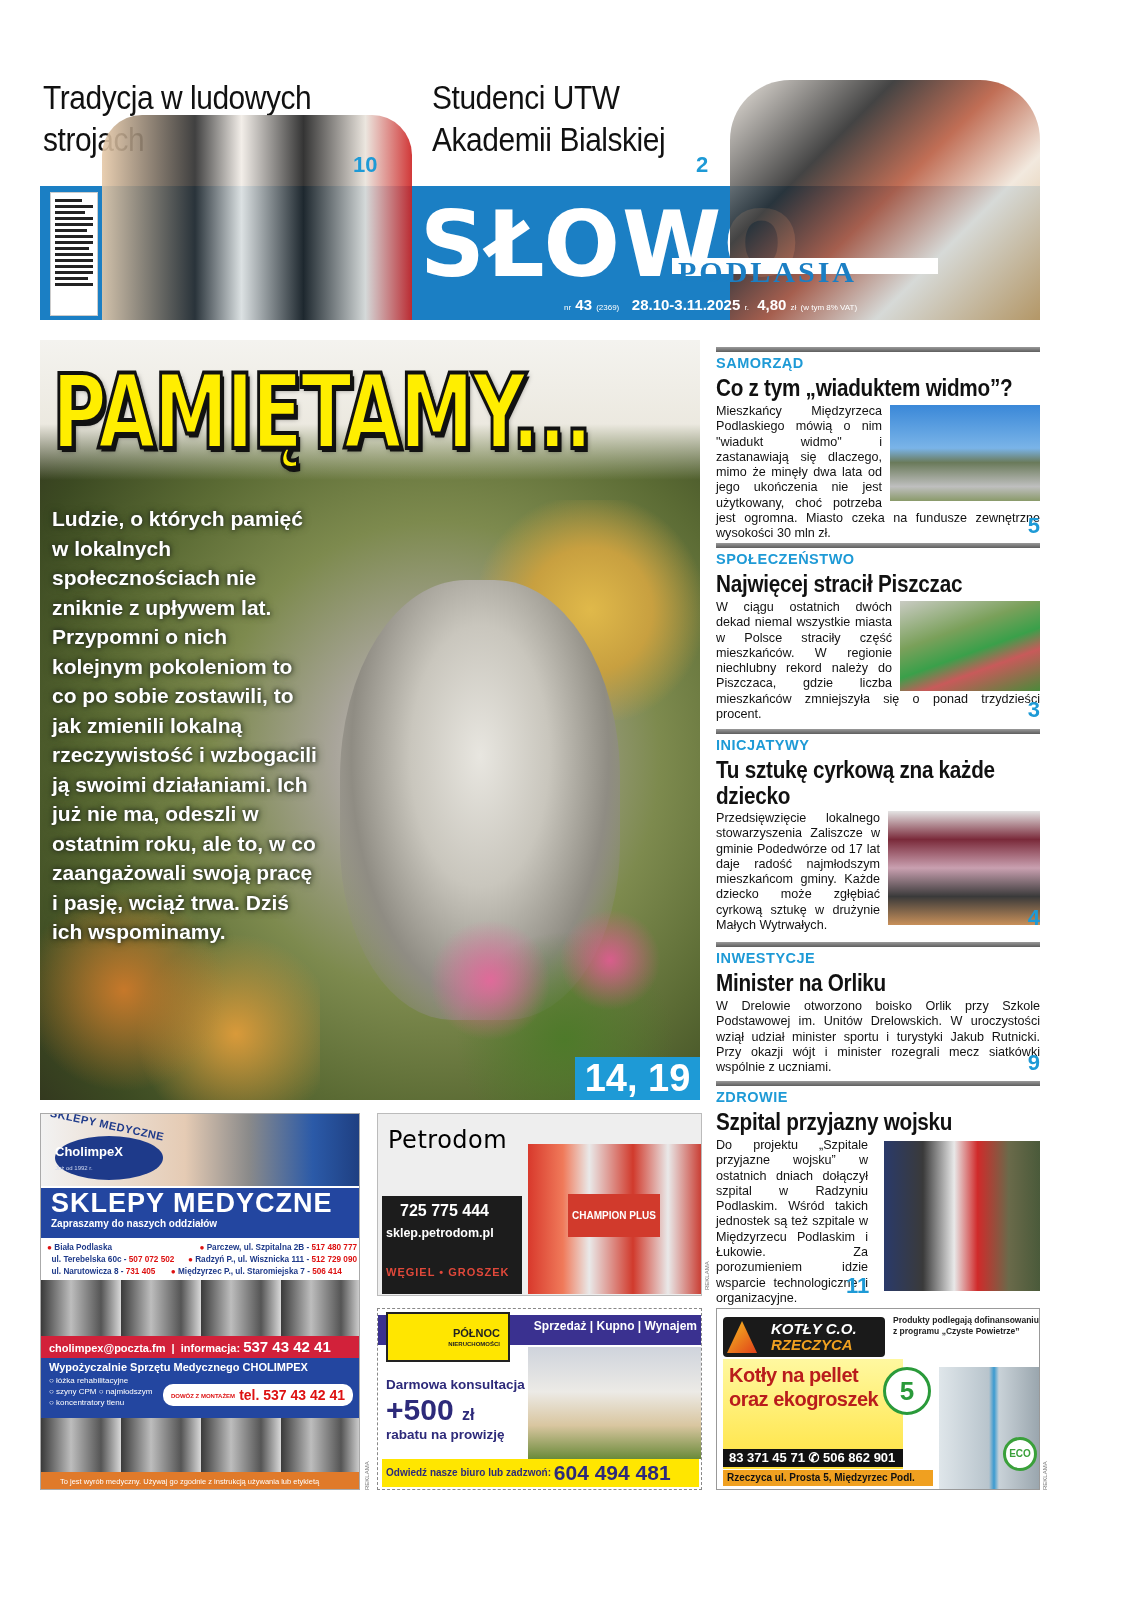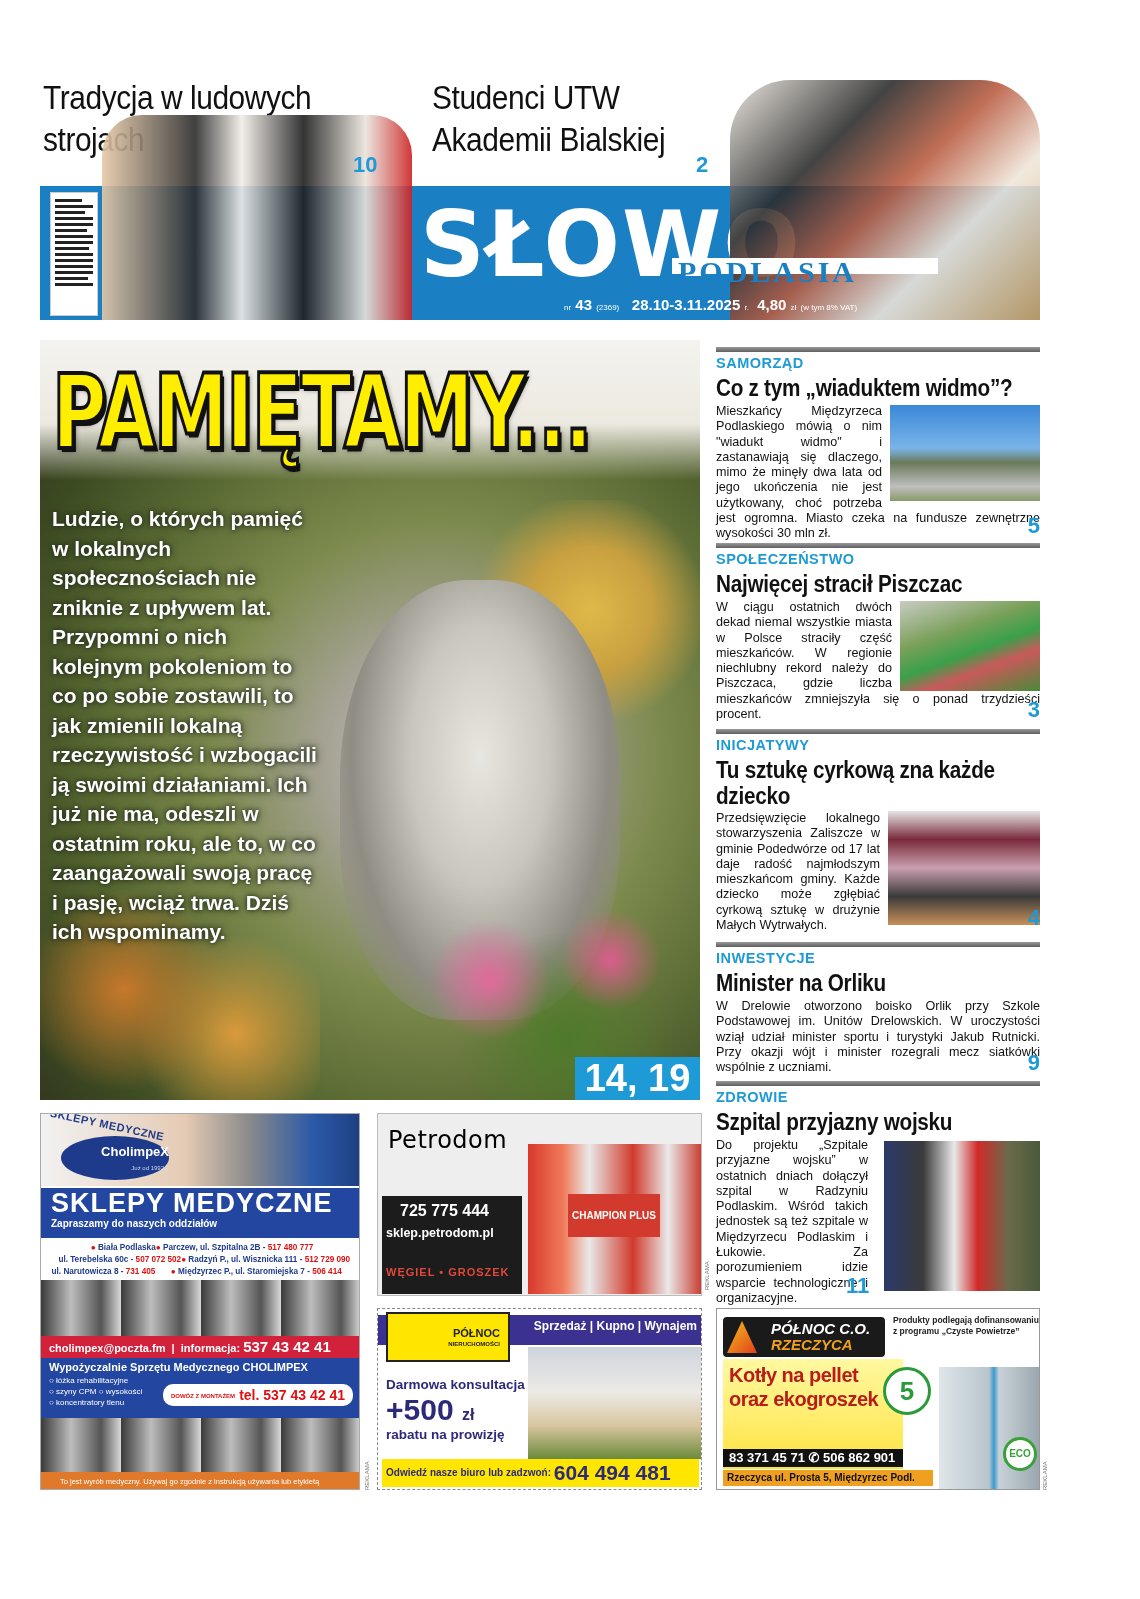--- a/index.html
+++ b/index.html
@@ -33,28 +33,28 @@
 .story .rule{height:5px;background:linear-gradient(180deg,#9a9a9a,#5e5e5e);margin-bottom:3px}
 .story .kicker{color:#1e9ad6;font-weight:bold;font-size:14.5px;letter-spacing:.5px;line-height:16px}
 .story h2{font-size:23px;line-height:26px;font-weight:bold;color:#111;margin-top:4px;letter-spacing:-0.3px;transform:scaleX(0.9);transform-origin:left top;white-space:nowrap}
 .story .body{font-size:12.6px;line-height:15.3px;color:#111;margin-top:3px;text-align:justify}
 .story .thumb{float:right;width:150px;margin-left:8px;margin-top:1px}
 .story .num{position:absolute;right:0;color:#1e9ad6;font-weight:bold;font-size:22px}
 
 .ad{position:absolute;overflow:hidden}
 .ad-chol{left:40px;top:1113px;width:320px;height:377px;background:#fff;border:1px solid #aaa}
 .chol-photo{position:absolute;left:0;top:0;width:320px;height:72px;background:linear-gradient(90deg,#f2f2f2 0%,#e5cbb4 45%,#8a8a8a 65%,#2b5aa8 85%,#1e3e80 100%)}
-.chol-logo{position:absolute;left:20px;top:22px;width:108px;height:44px;border-radius:50%;background:#1e3a8a;color:#fff;font-weight:bold;font-size:13px;text-align:right;line-height:16px;padding-top:8px}
+.chol-logo{position:absolute;left:14px;top:22px;width:108px;height:44px;border-radius:50%;background:#1e3a8a;color:#fff;font-weight:bold;font-size:13px;text-align:left;line-height:16px;padding-top:8px}
 .chol-logo small{display:block;font-size:6px;font-weight:normal;color:#cfd8ef}
 .chol-arc{position:absolute;left:8px;top:6px;width:130px;color:#1e3a8a;font-weight:bold;font-size:11px;letter-spacing:.5px;transform:rotate(12deg)}
 .chol-band{position:absolute;left:0;top:74px;width:320px;height:50px;background:#2346a0;color:#fff}
 .chol-band .big{font-size:27px;font-weight:bold;letter-spacing:1px;line-height:30px;padding-left:10px}
 .chol-band .sub{font-size:10px;font-weight:bold;padding-left:10px}
 .chol-addr{position:absolute;left:6px;top:128px;width:310px;font-size:8.2px;line-height:12px;color:#1e3a8a;font-weight:bold}
-.chol-addr .row{display:flex;justify-content:center}
+.chol-addr .row{display:flex;justify-content:space-between}
 .chol-addr .ph{color:#d11}
 .chol-addr .dot{color:#d11}
 .grey-strip{position:absolute;left:0;width:320px;height:56px;background:repeating-linear-gradient(90deg,#3a3a3a 0px,#bdbdbd 30px,#555 60px,#d9d9d9 80px)}
 .chol-red{position:absolute;left:0;top:222px;width:320px;height:22px;background:#d2213a;color:#fff;font-weight:bold;font-size:11px;line-height:22px;padding-left:8px;white-space:nowrap}
 .chol-red b{font-size:15px}
 .chol-blue2{position:absolute;left:0;top:244px;width:320px;height:60px;background:#2346a0;color:#fff;padding:3px 8px}
 .chol-blue2 .t{font-size:11px;font-weight:bold}
 .chol-blue2 ul{list-style:none;font-size:8px;line-height:11px;margin-top:2px}
 .chol-blue2 .pill{position:absolute;right:8px;top:26px;background:#fff;border-radius:10px;padding:3px 8px;color:#d11;font-weight:bold;font-size:14px;white-space:nowrap}
 .chol-blue2 .pill small{font-size:6px;display:inline-block;line-height:7px;vertical-align:middle;margin-right:4px}
@@ -223,21 +223,21 @@
         <span>&nbsp;&nbsp;<span>ul. Narutowicza 8</span> - <span class="ph">731 405 070</span></span>
         <span><span class="dot">● </span><span>Międzyrzec P., ul. Staromiejska 7</span> - <span class="ph">506 414 102</span></span>
       </div>
   </div>
   <div class="grey-strip" style="top:166px"></div>
   <div class="chol-red"><span>cholimpex@poczta.fm</span> &nbsp;|&nbsp; <span>informacja:</span> <b>537 43 42 41</b></div>
   <div class="chol-blue2">
     <div class="t">Wypożyczalnie Sprzętu Medycznego CHOLIMPEX</div>
     <ul>
       <li>○ <span>łóżka rehabilitacyjne</span></li>
-      <li>○ <span>szyny CPM ○ wysokości</span></li>
+      <li>○ <span>szyny CPM ○ najmłodszym</span></li>
       <li>○ <span>koncentratory tlenu</span></li>
     </ul>
     <div class="pill"><small>DOWÓZ Z MONTAŻEM</small><span>tel. 537 43 42 41</span></div>
   </div>
   <div class="grey-strip" style="top:304px;height:54px"></div>
   <div class="chol-foot">To jest wyrób medyczny. Używaj go zgodnie z instrukcją używania lub etykietą</div>
 </div>
 <div class="side-code" style="left:364px;top:1440px;height:50px">REKLAMA</div>
 
 <div class="ad ad-petro">
@@ -258,21 +258,21 @@
   <div class="poln-logo"><span>PÓŁNOC</span><small>NIERUCHOMOŚCI</small></div>
   <div class="poln-l1">Darmowa konsultacja</div>
   <div class="poln-l2"><span>+500</span> <small>zł</small></div>
   <div class="poln-l3">rabatu na prowizję</div>
   <div class="poln-foot"><span>Odwiedź nasze biuro lub zadzwoń:</span> <b>604 494 481</b></div>
 </div>
 
 <div class="ad ad-kotly">
   <div class="kot-yellow"></div>
   <div class="kot-logo">
-      <span style="color:#fff">PÓŁNOC C.O.</span>
+      <span style="color:#fff">KOTŁY C.O.</span>
       <span>RZECZYCA</span>
     </div>
   <div class="kot-flame"></div>
   <div class="kot-info">Produkty podlegają dofinansowaniu z programu „Czyste Powietrze”</div>
   <div class="kot-big" style="width:160px">Kotły na pellet oraz ekogroszek</div>
   <div class="kot-badge">5</div>
   <div class="kot-boiler"></div>
   <div class="kot-eco">ECO</div>
   <div class="kot-phone">83 371 45 71 ✆ 506 862 901</div>
   <div class="kot-addr">Rzeczyca ul. Prosta 5, Międzyrzec Podl.</div>

